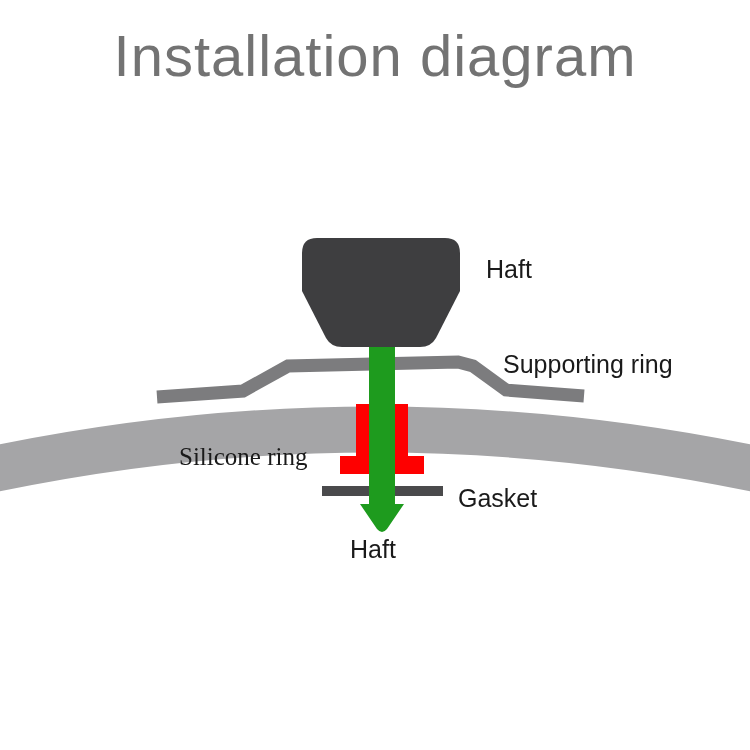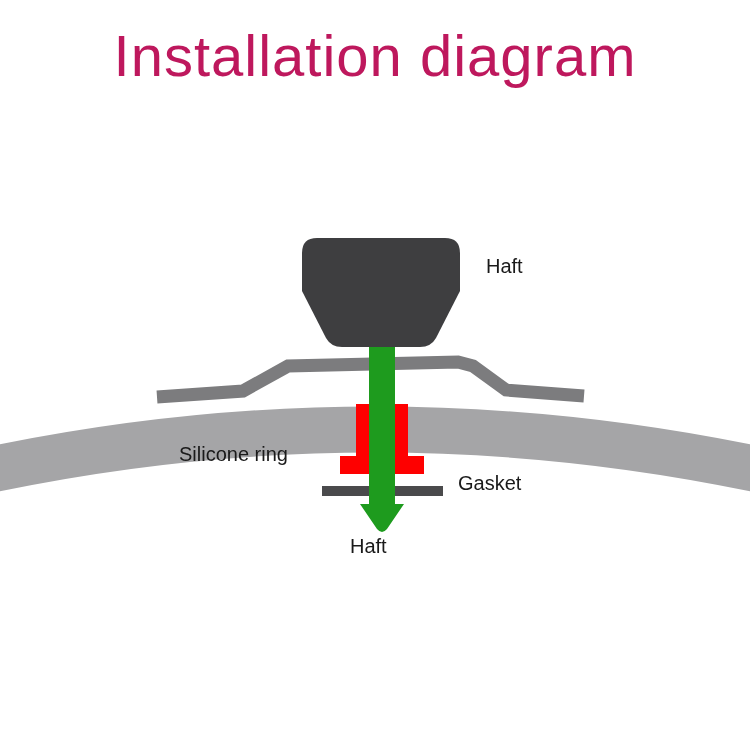--- a/index.html
+++ b/index.html
@@ -12,32 +12,32 @@
     overflow: hidden;
   }
   .title {
     position: absolute;
     top: 22px;
     left: 0;
     width: 750px;
     text-align: center;
     font-size: 58px;
     font-weight: 400;
-    color: #be185d;
+    color: #737373;
     letter-spacing: 1px;
   }
   .diagram-svg {
     position: absolute;
     top: 0;
     left: 0;
   }
   .stroke-shape { fill: none; }
   .label {
     position: absolute;
-    font-size: 20px;
+    font-size: 25px;
     color: #1a1a1a;
     white-space: nowrap;
   }
 </style>
 </head>
 <body>
 
 <div class="canvas">
 
   <div class="title">Installation diagram</div>
@@ -52,20 +52,21 @@
 
     <rect x="322" y="486" width="121" height="10" fill="#4a4a4c"></rect>
 
     <path d="M 369 330 L 395 330 L 395 504 L 404 504 L 387 529 Q 382 535 377 529 L 360 504 L 369 504 Z" fill="#1e9b1e"></path>
 
     <path d="M 302 253 Q 302 238 317 238 L 445 238 Q 460 238 460 253 L 460 291 L 436 338 Q 431 347 420 347 L 342 347 Q 331 347 326 338 L 302 291 Z" fill="#3e3e40"></path>
   </svg>
 
   <span class="label" style="left:486px; top:255px;">Haft</span>
 
+  <span class="label" style="left:503px; top:350px;">Supporting ring</span>
 
 
-  <span class="label" style="left:179px; top:443px;">Silicone ring</span>
+  <span class="label" style="left:179px; top:443px;font-family:Liberation Serif, serif;">Silicone ring</span>
 
-  <span class="label" style="left:458px; top:472px;">Gasket</span>
+  <span class="label" style="left:458px; top:484px;">Gasket</span>
 
   <span class="label" style="left:350px; top:535px;">Haft</span>
 </div>
 
 </body></html>

